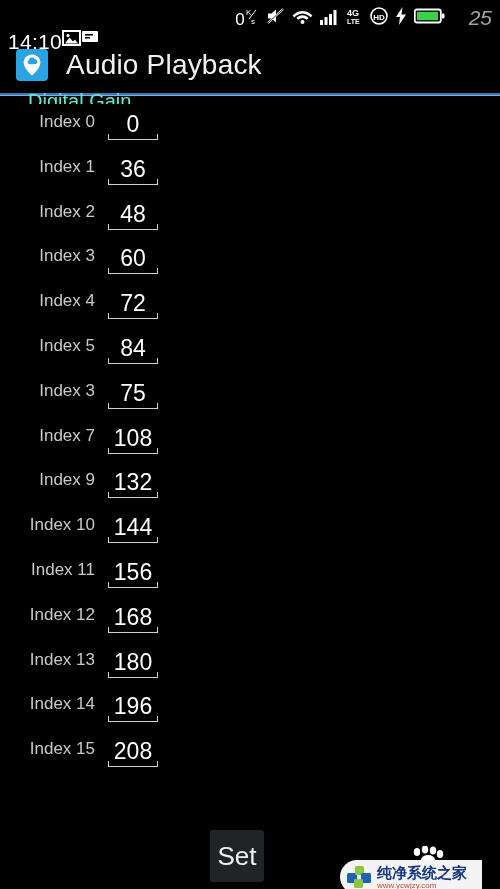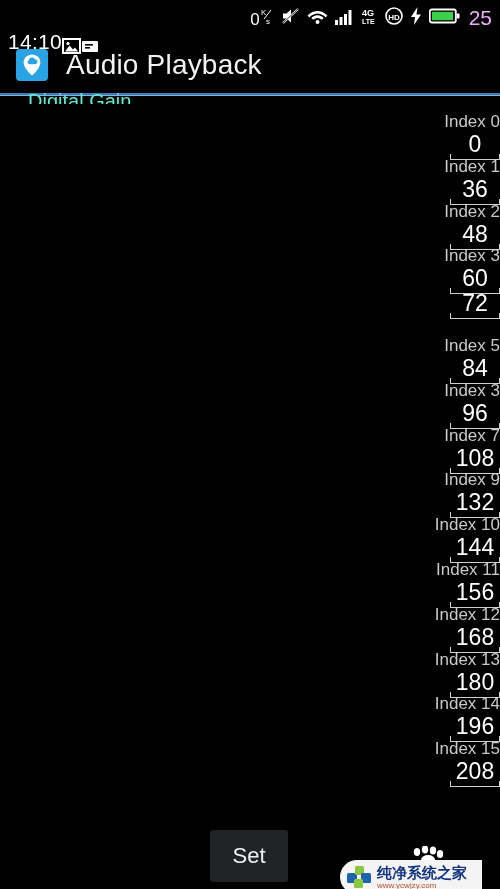--- a/index.html
+++ b/index.html
@@ -22,21 +22,21 @@
     width: 100%;
     background: #000000;
     display: flex;
     align-items: center;
     padding: 0 8px;
     box-sizing: border-box;
     position: relative;
   }
   .status-left {
     display: flex;
-    align-items: flex-end;
+    align-items: flex-start;
     margin-top: 47px;
   }
   .status-clock {
     font-size: 21px;
     color: #ffffff;
     letter-spacing: 0.3px;
     font-family: "Liberation Sans", sans-serif;
   }
   .status-right {
     display: flex;
@@ -50,22 +50,23 @@
     display: flex;
     align-items: baseline;
   }
   .net-speed .unit {
     font-size: 10px;
     margin-left: 1px;
     line-height: 1;
   }
   .batt-num {
     font-size: 21px;
-    color: #f0abfc;
-    margin-left: 2px;
+    color: #a3a3a3;
+    margin-left: 17px;
+    font-style: italic;
   }
 
   
   .notif-icon svg { display: block; }
 
   
   .action-bar {
     height: 57px;
     display: flex;
     align-items: center;
@@ -117,22 +118,21 @@
   
   .list {
     position: absolute;
     top: 112px;
     left: 0;
     right: 0;
   }
   .row {
     height: 44.8px;
     display: flex;
-    align-items: flex-end;
-    flex-direction: column;
+    align-items: flex-start;
   }
   .row-label {
     width: 95px;
     text-align: right;
     font-size: 17px;
     color: #c9c9c9;
     padding-right: 0px;
     flex: 0 0 auto;
     font-family: "Liberation Sans", sans-serif;
   }
@@ -161,27 +161,27 @@
     border-left: 1.5px solid #cfcfcf;
     border-right: 1.5px solid #cfcfcf;
     box-sizing: border-box;
   }
 
   
   .set-button {
     position: absolute;
     left: 210px;
     top: 830px;
-    width: 78px;
+    width: 54px;
     height: 52px;
     background: #212426;
     border: none;
     border-radius: 3px;
     color: #f0f0f0;
-    font-size: 22px;
+    font-size: 26px;
     font-family: "Liberation Sans", sans-serif;
     display: flex;
     align-items: center;
     justify-content: center;
     cursor: pointer;
   }
 
   
   .watermark {
     position: absolute;
@@ -366,36 +366,37 @@
       </div>
     </div>
     <div class="row">
       <span class="row-label">Index 3</span>
       <div class="field">
         <span class="field-value">60</span>
         <div class="field-underline"></div>
       </div>
     </div>
     <div class="row">
+      <span class="row-label">Index 4</span>
       <div class="field">
         <span class="field-value">72</span>
         <div class="field-underline"></div>
       </div>
     </div>
     <div class="row">
       <span class="row-label">Index 5</span>
       <div class="field">
         <span class="field-value">84</span>
         <div class="field-underline"></div>
       </div>
     </div>
     <div class="row">
       <span class="row-label">Index 3</span>
       <div class="field">
-        <span class="field-value">96</span>
+        <span class="field-value">75</span>
         <div class="field-underline"></div>
       </div>
     </div>
     <div class="row">
       <span class="row-label">Index 7</span>
       <div class="field">
         <span class="field-value">108</span>
         <div class="field-underline"></div>
       </div>
     </div>

